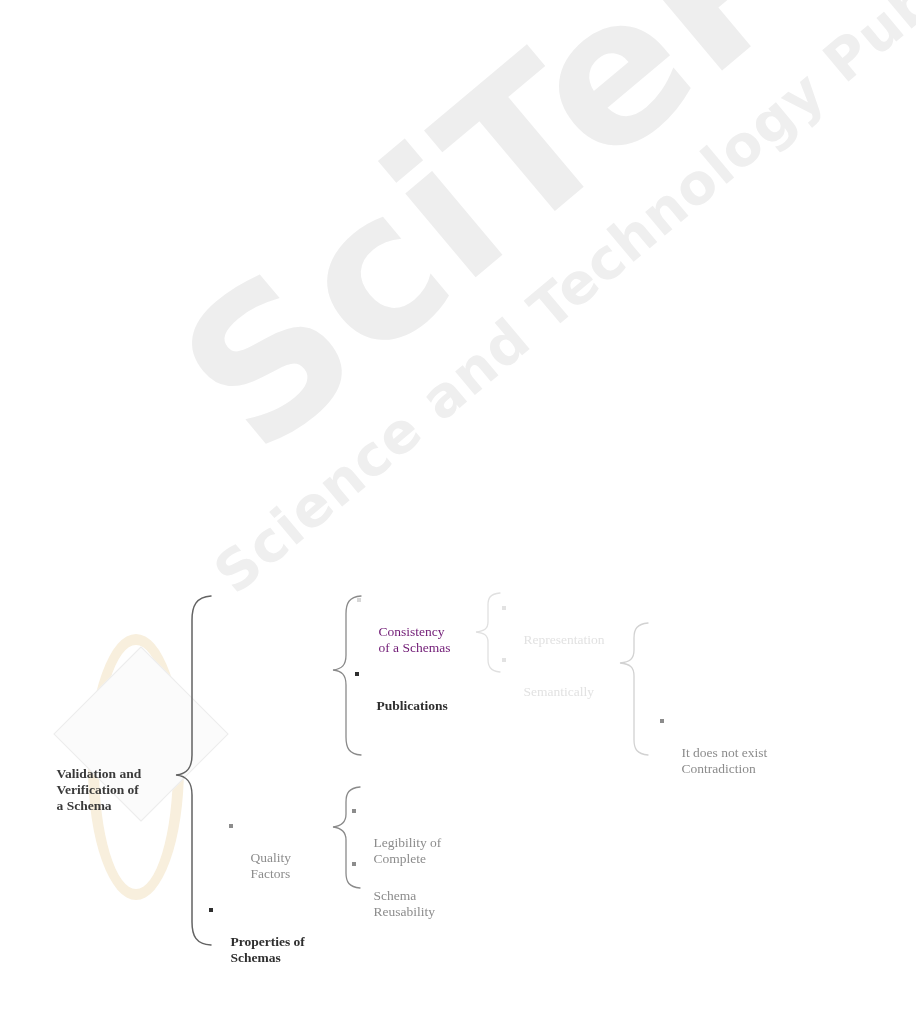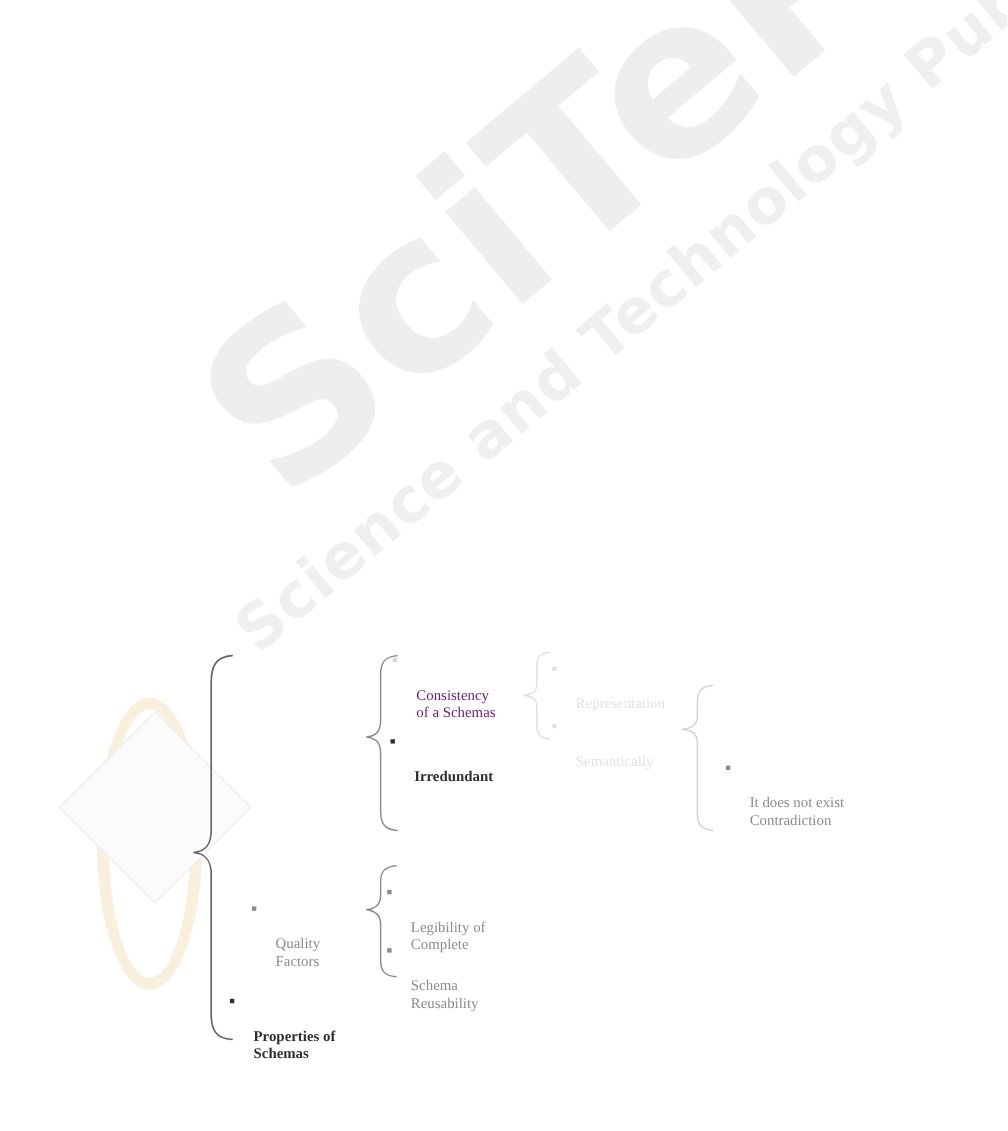--- a/index.html
+++ b/index.html
@@ -184,20 +184,25 @@
       <path d="M 648 623
                C 637 624 634 629 634 638
                L 634 650
                C 634 659 630 662 620 663
                C 630 664 634 667 634 676
                L 634 740
                C 634 749 637 754 648 755"></path>
     </g>
   </svg>
 
+  <div class="node t-root" style="left:43px; top:750px; width:110px;">
+    <span class="txt" style="margin-left:0">Validation and
+Verification of
+a Schema</span>
+  </div>
 
 
   <div class="node t-mid" style="left:229px; top:818px; width:110px;">
     <span class="bullet b-mid"></span>
     <span class="txt">Quality
 Factors</span>
   </div>
 
   <div class="node t-dark" style="left:209px; top:902px; width:120px;">
     <span class="bullet b-dark"></span>
@@ -206,21 +211,21 @@
   </div>
 
   <div class="node t-faint" style="left:357px; top:592px; width:120px;">
     <span class="bullet b-faint"></span>
     <span class="txt">Consistency
 of a Schemas</span>
   </div>
 
   <div class="node t-dark" style="left:355px; top:666px; width:110px;">
     <span class="bullet b-dark"></span>
-    <span class="txt">Irredundant</span>
+    <span class="txt">Publications</span>
   </div>
 
 
   <div class="node t-mid" style="left:352px; top:803px; width:120px;">
     <span class="bullet b-mid"></span>
     <span class="txt">Legibility of
 Complete</span>
   </div>
 
   <div class="node t-mid" style="left:352px; top:856px; width:120px;">
@@ -233,19 +238,19 @@
     <span class="bullet b-vfaint"></span>
     <span class="txt">Representation</span>
   </div>
 
   <div class="node t-vfaint" style="left:502px; top:652px; width:120px;">
     <span class="bullet b-vfaint"></span>
     <span class="txt">Semantically</span>
   </div>
 
 
-  <div class="node t-mid" style="left:660px; top:690px; width:135px;">
+  <div class="node t-mid" style="left:660px; top:713px; width:135px;">
     <span class="bullet b-mid"></span>
     <span class="txt">It does not exist
 Contradiction</span>
   </div>
 
 </div>
 
 </body></html>

